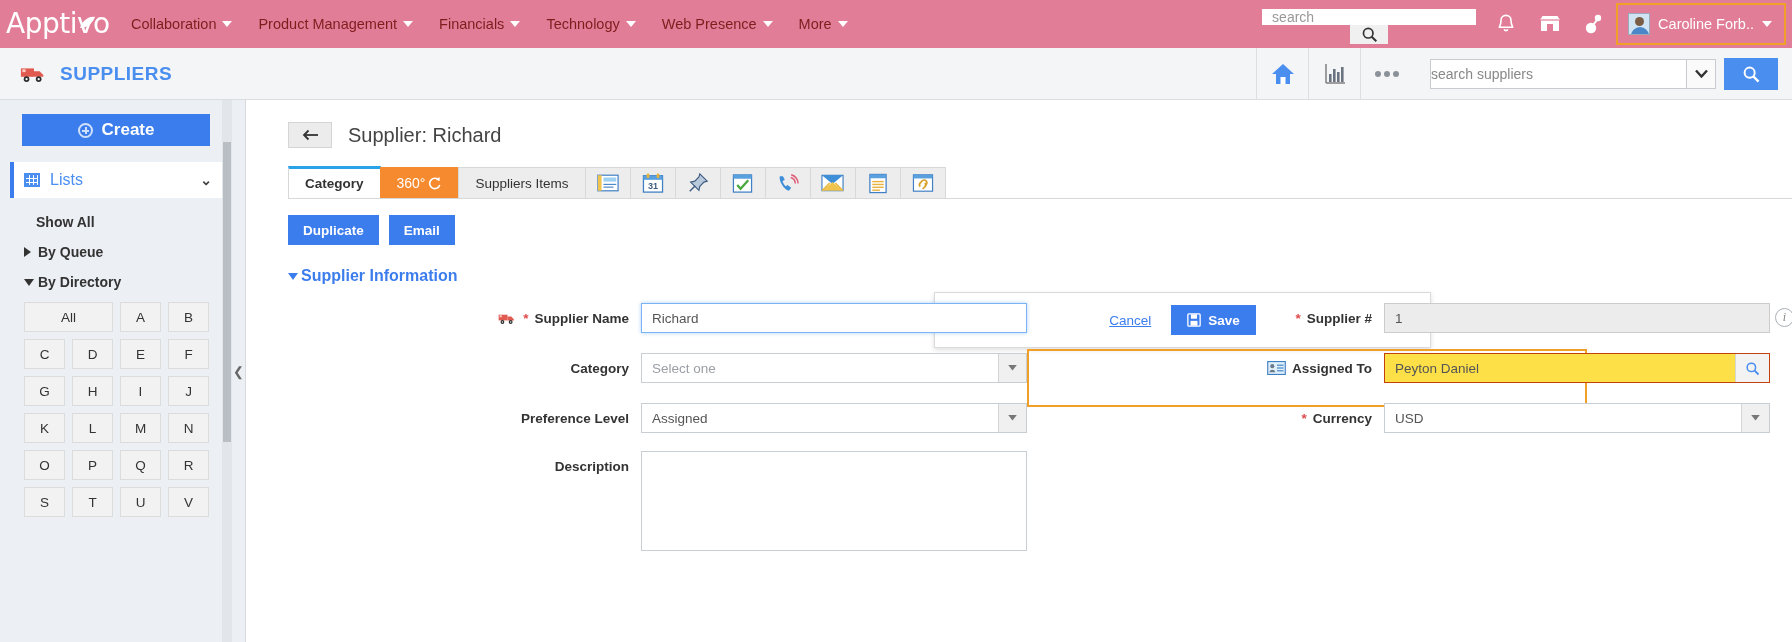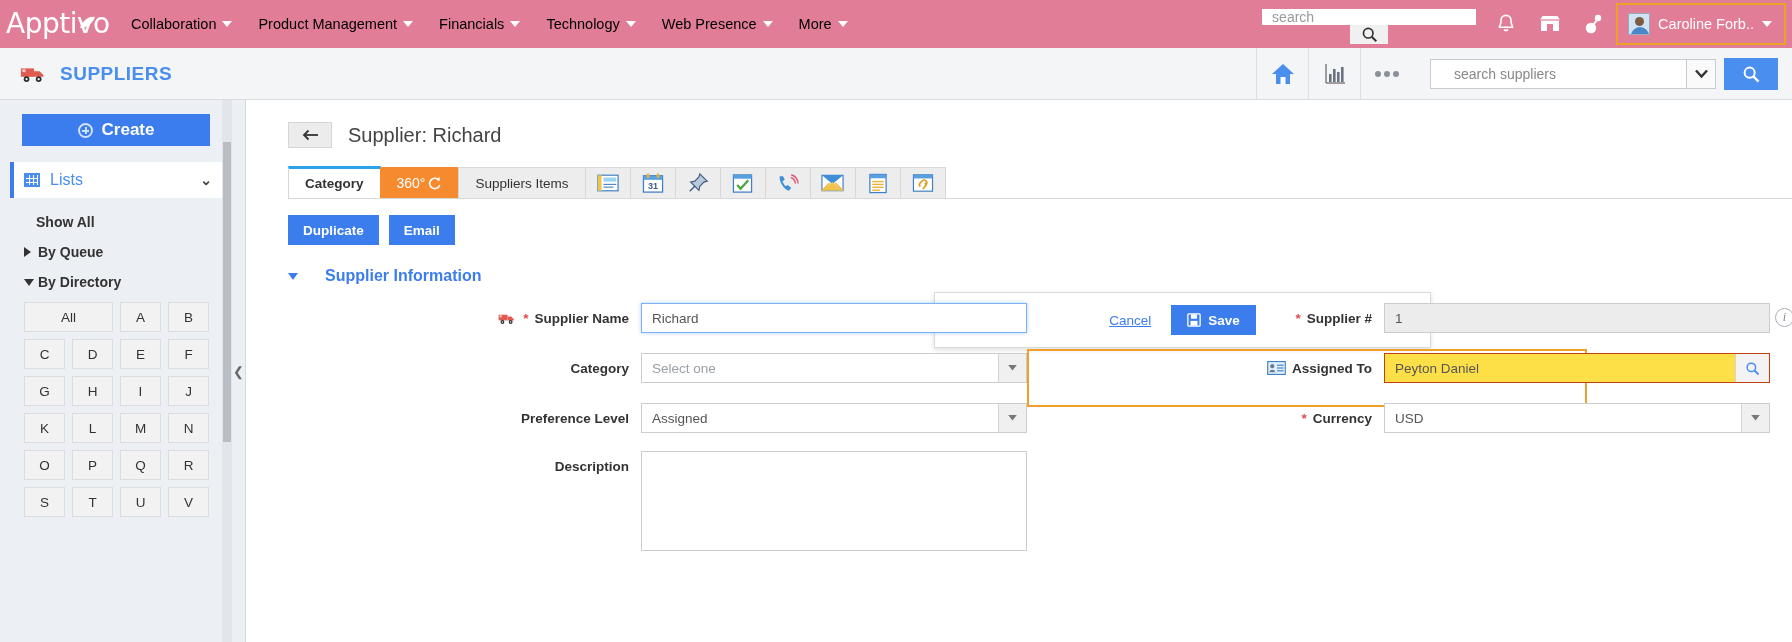--- a/index.html
+++ b/index.html
@@ -22,21 +22,21 @@
   .brand {
     width:112px; margin-left:6px;
     color:#fff; font-size:28px; font-weight:400;
     letter-spacing:-0.5px; line-height:1;
     display:flex; align-items:center;
     font-family:"DejaVu Sans", sans-serif;
   }
   .brand-leaf { position:relative; top:-8px; left:-32px; width:0;height:0; }
   .brand-leaf svg { position:absolute; }
   .navitem {
-    color:#000000; font-size:14.5px; padding:0 13px;
+    color:#7f1d1d; font-size:14.5px; padding:0 13px;
     display:flex; align-items:center; gap:6px;
     height:48px; cursor:pointer; white-space:nowrap;
   }
   .caret-d {
     width:0;height:0;border-left:5px solid transparent;
     border-right:5px solid transparent;border-top:6px solid #fff;
     display:inline-block;
   }
   .nav-spacer { flex:1; }
   .topsearch {
@@ -77,21 +77,21 @@
   }
   .appbar-spacer { flex:1; }
   .appicons { display:flex; align-items:center; height:52px; }
   .appicon {
     width:52px;height:52px;display:flex;align-items:center;justify-content:center;
     border-left:1px solid #dcdfe2; cursor:pointer;
   }
   .appsearch { display:flex; align-items:center; margin-left:18px; margin-right:14px; }
   .appsearch input {
     width:256px;height:30px;border:1px solid #c8ccd0;border-right:none;
-    padding:0 23px;font-size:14px;color:#8b5cf6;outline:none;
+    padding:0 0;font-size:14px;color:#8b5cf6;outline:none;
     font-family:"Liberation Sans", sans-serif;
   }
   .appsearch input::placeholder{color:#888;}
   .appsearch .dd {
     width:30px;height:30px;border:1px solid #c8ccd0;background:#fafafa;
     display:flex;align-items:center;justify-content:center;cursor:pointer;
   }
   .appsearch .gobtn {
     width:54px;height:32px;background:#4a8ef0;margin-left:8px;
     display:flex;align-items:center;justify-content:center;cursor:pointer;border:none;
@@ -192,21 +192,21 @@
     display:flex;align-items:center;justify-content:center;gap:20px;
   }
   .cancel-link{color:#3c7ded;font-size:13.5px;text-decoration:underline;cursor:pointer;}
   .savebtn{
     height:30px;padding:0 16px;background:#3c7ded;color:#fff;font-size:13.5px;font-weight:bold;
     display:flex;align-items:center;gap:7px;border:none;cursor:pointer;
   }
 
   
   .sectionhdr{
-    display:flex;align-items:center;gap:27px;margin:22px 0 0 42px;
+    display:flex;align-items:center;gap:3px;margin:22px 0 0 42px;
     color:#3c7ded;font-size:16px;font-weight:bold;cursor:pointer;
   }
   .caret-dn-blue{width:0;height:0;border-left:5px solid transparent;border-right:5px solid transparent;border-top:7px solid #3c7ded;}
 
   
   .form{display:flex;margin-top:16px;padding-left:42px;padding-right:18px;}
   .col{width:50%;position:relative;}
   .frow{display:flex;align-items:center;height:34px;margin-bottom:16px;}
   .flabel{
     width:calc(100% - 390px);min-width:120px;text-align:right;padding-right:12px;

